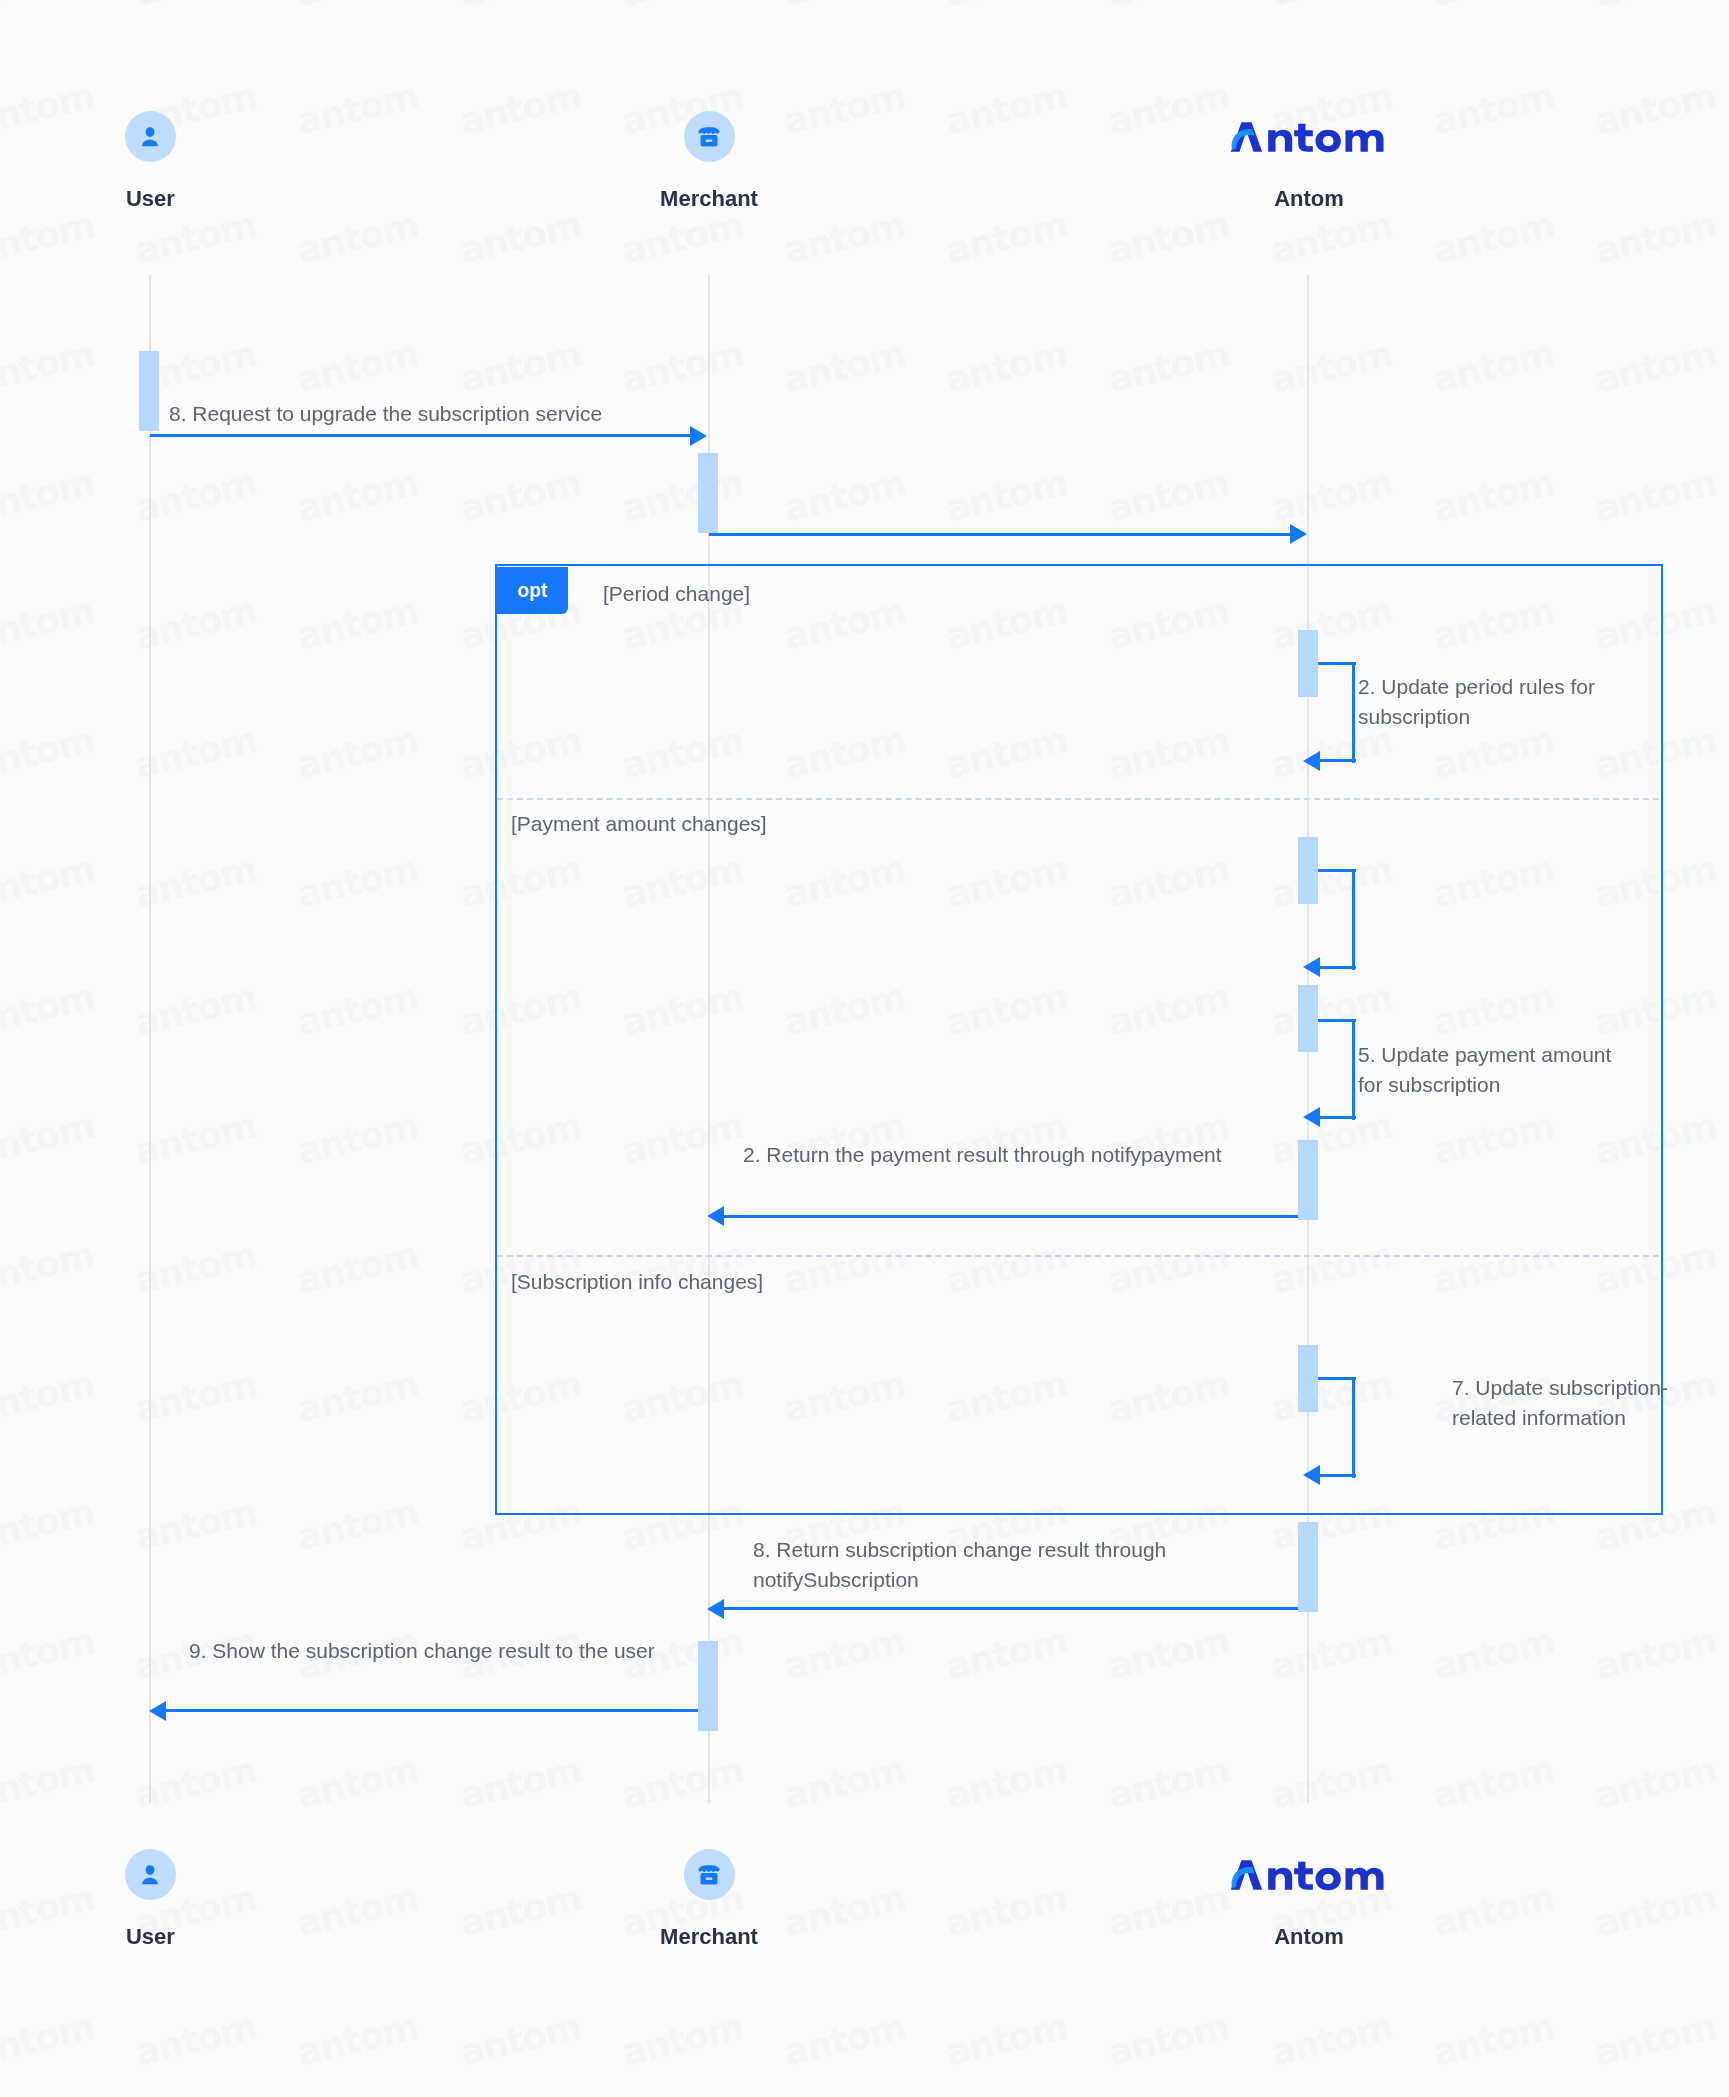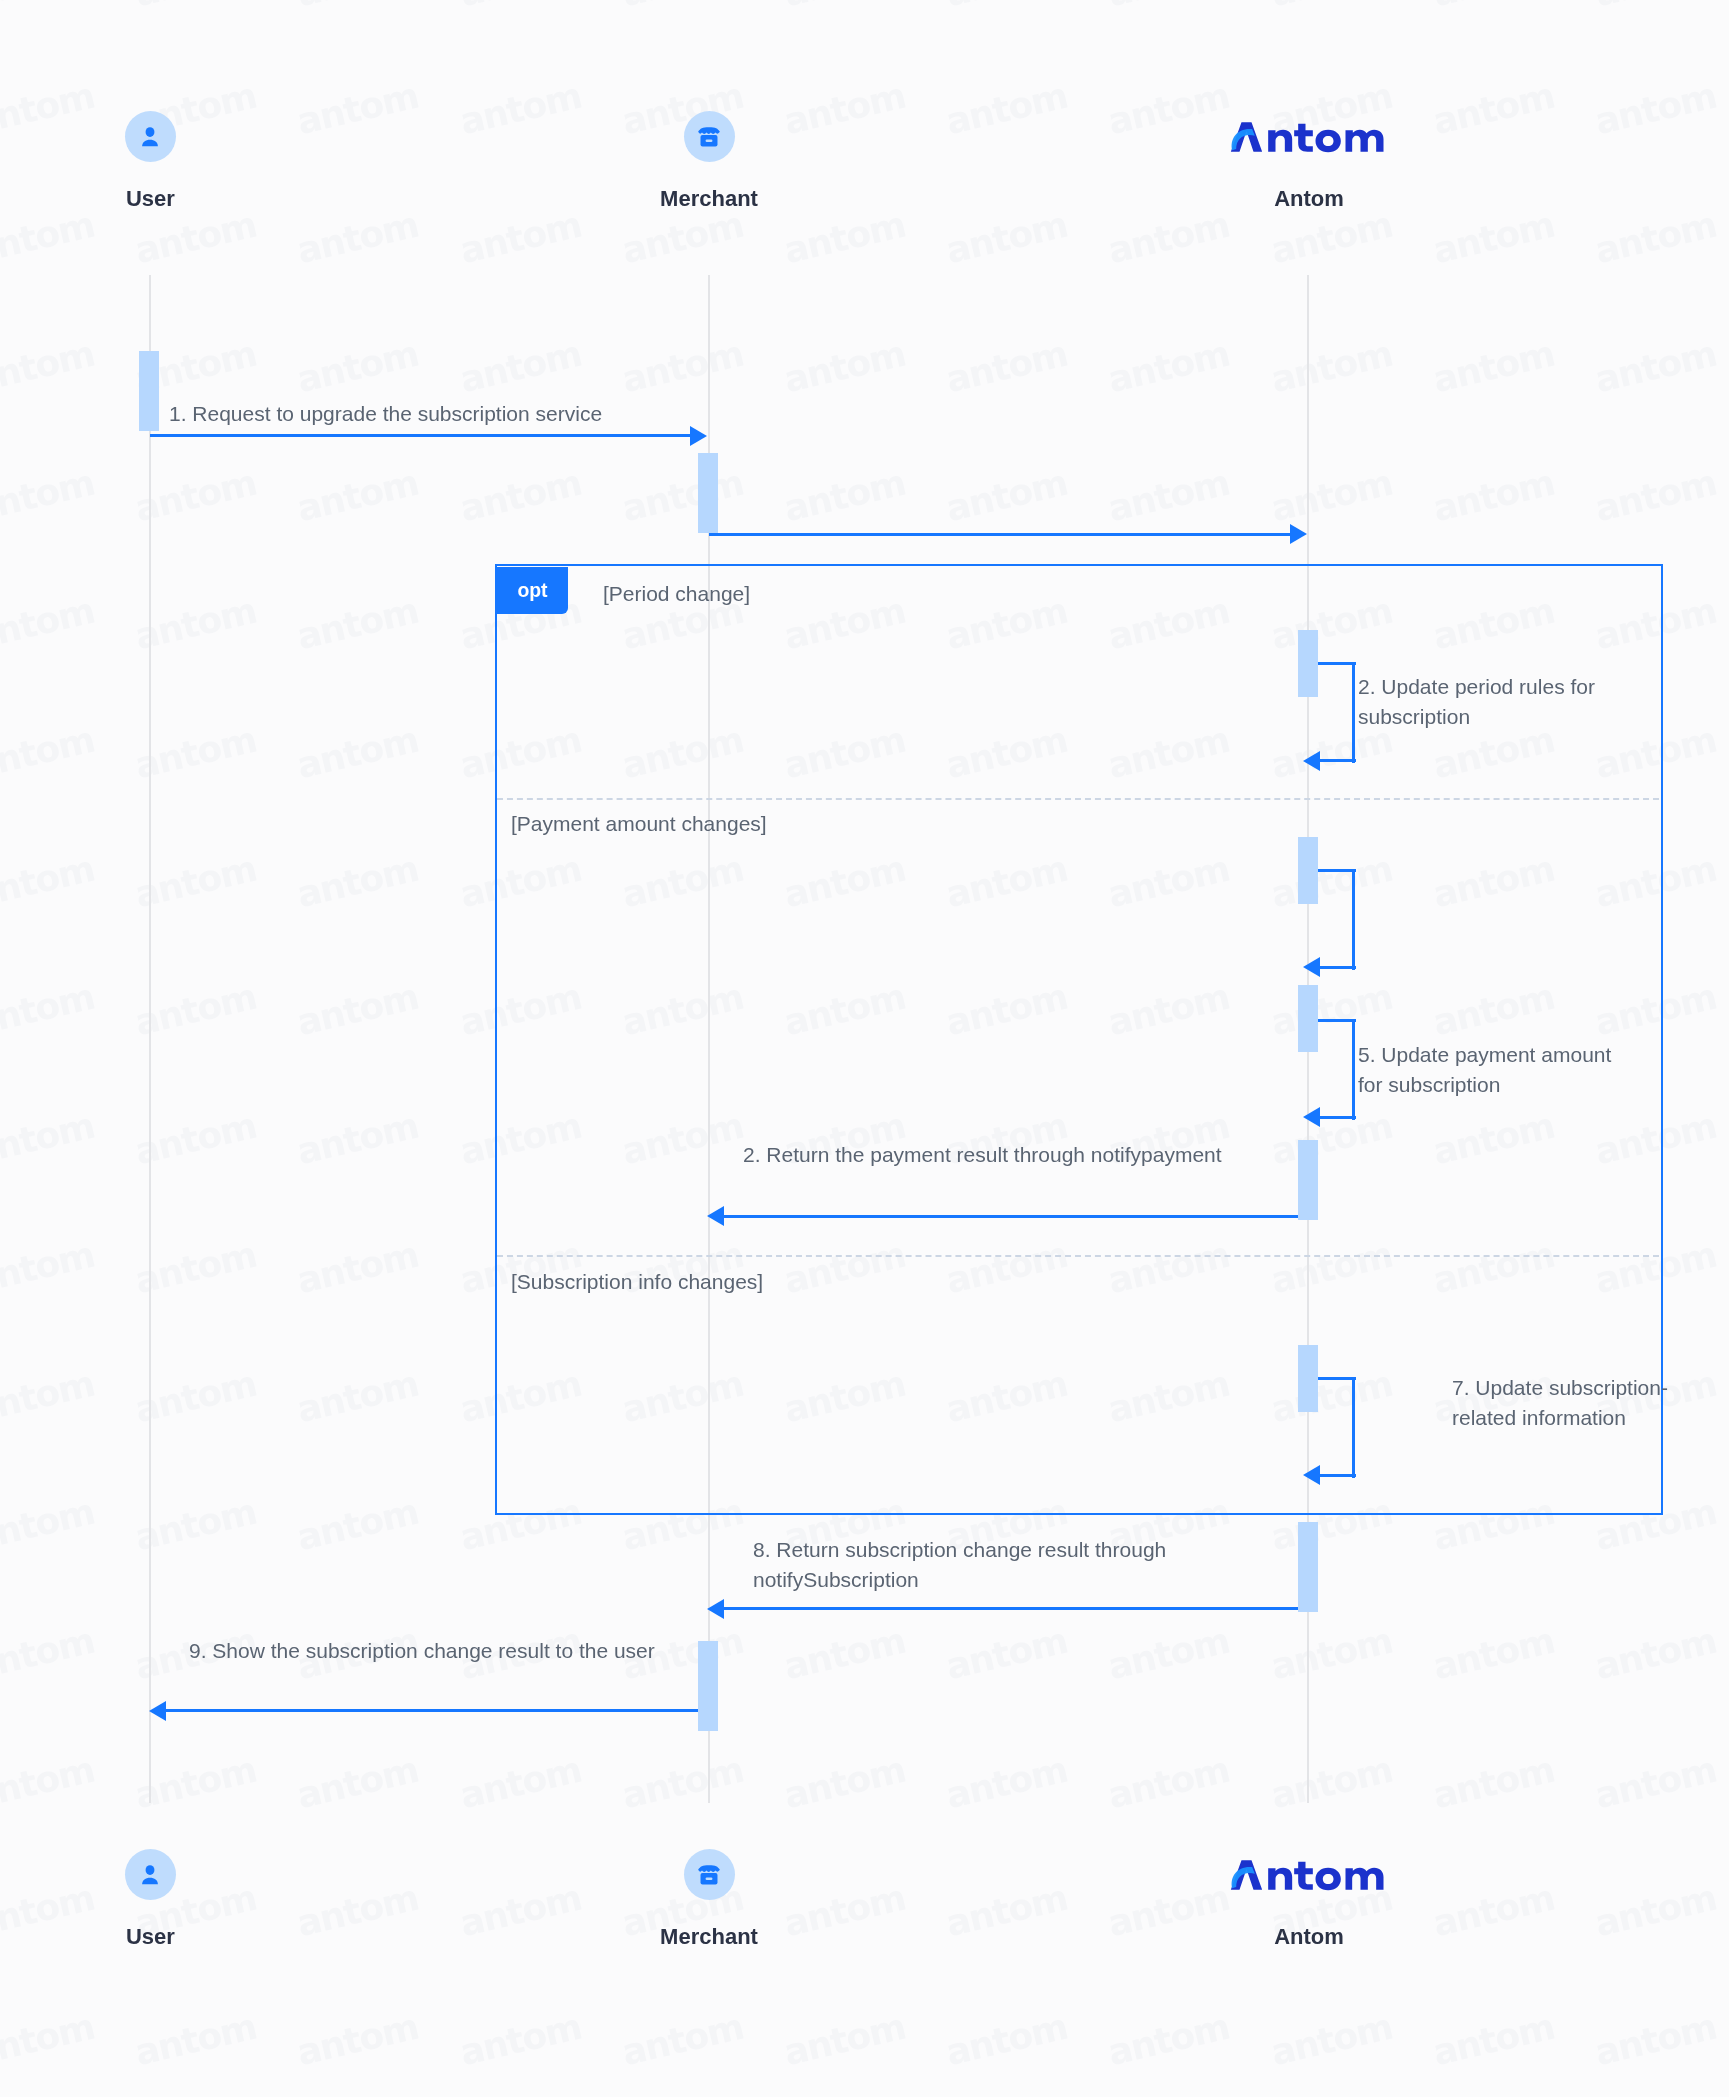--- a/index.html
+++ b/index.html
@@ -399,21 +399,21 @@
   <div class="activation" style="left:139px;  top:351px;  height:80px;"></div>
   <div class="activation" style="left:698px; top:453px;  height:80px;"></div>
   <div class="activation" style="left:1298px; top:630px;  height:67px;"></div>
   <div class="activation" style="left:1298px; top:837px; height:67px;"></div>
   <div class="activation" style="left:1298px; top:985px; height:67px;"></div>
   <div class="activation" style="left:1298px; top:1140px; height:80px;"></div>
   <div class="activation" style="left:1298px; top:1345px; height:67px;"></div>
   <div class="activation" style="left:1298px; top:1522px; height:90px;"></div>
   <div class="activation" style="left:698px; top:1641px; height:90px;"></div>
 
-  <div class="msg-label" style="left:169px; top:399px; width:576px;">1. Request to upgrade the subscription service</div>
+  <div class="msg-label" style="left:169px; top:399px; width:576px;">8. Request to upgrade the subscription service</div>
   <div class="msg-line" style="left:150px; top:434px; width:544px;"></div>
   <div class="arrow-head arrow-right" style="left:690px; top:426px;"></div>
 
   <div class="msg-line" style="left:709px; top:533px; width:585px;"></div>
   <div class="arrow-head arrow-right" style="left:1290px; top:524px;"></div>
 
   <div class="self-loop" style="left:1318px; top:662px; width:38px; height:101px;">
     <div class="sl-top" style="width:38px;"></div>
     <div class="sl-right" style="left:34px; height:101px;"></div>
     <div class="sl-bottom" style="top:97px; width:38px;"></div>

